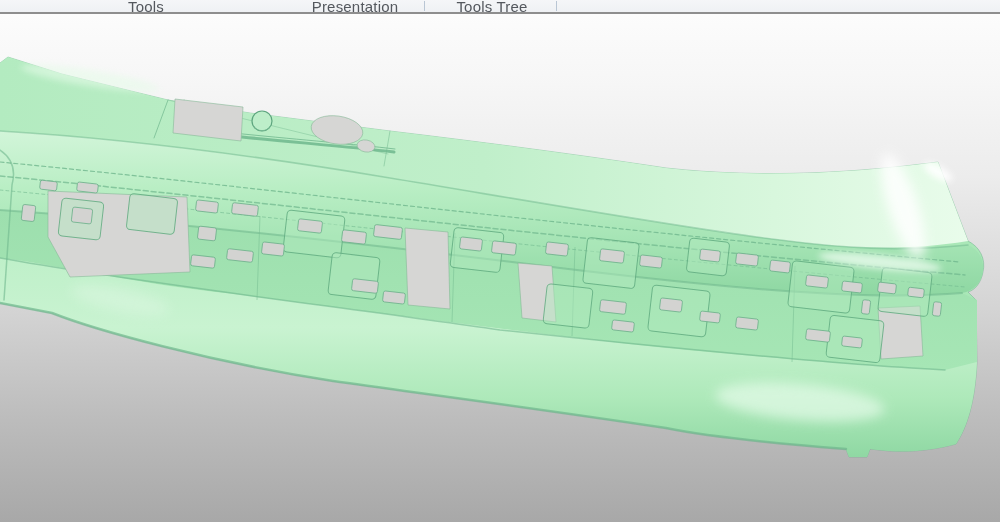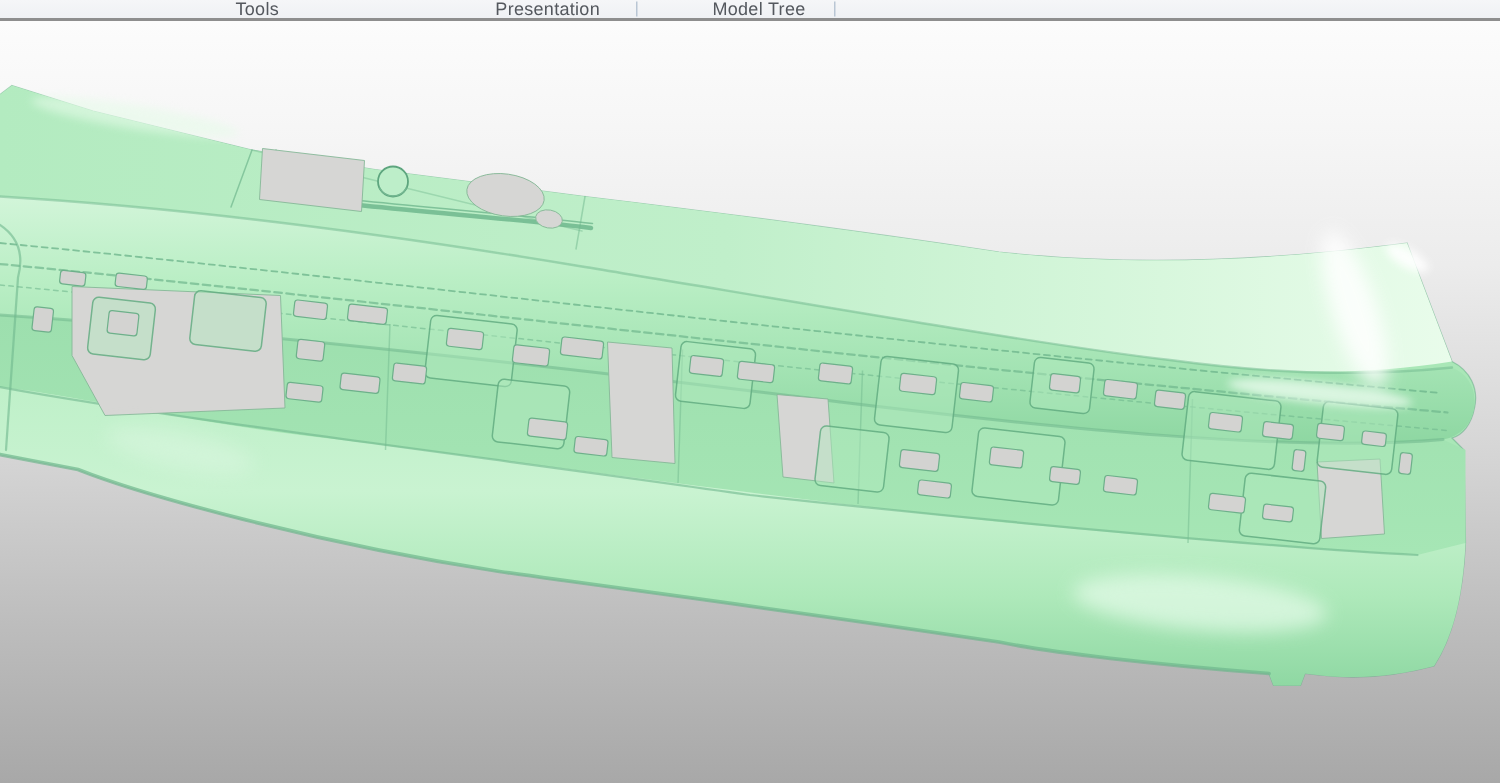--- a/index.html
+++ b/index.html
@@ -9,21 +9,21 @@
   }
   
   .ribbon{
     position:absolute;left:0;top:0;width:1000px;height:12px;
     background:linear-gradient(180deg,#f5f6f8 0%,#eff1f4 100%);
     border-bottom:2px solid #8e8e8e;
     z-index:5;
   }
   .rgroup{
     position:absolute;top:1px;height:11px;line-height:11px;
-    font-size:12px;color:#54585e;text-align:right;cursor:default;
+    font-size:15px;color:#54585e;text-align:center;cursor:default;
     letter-spacing:.2px;
   }
   .rgroup-tools{left:106px;width:80px;}
   .rgroup-presentation{left:310px;width:90px;}
   .rgroup-modeltree{left:447px;width:90px;}
   .rsep{
     position:absolute;top:1px;width:1px;height:10px;background:#b9c6d4;
   }
   .rsep-1{left:424px;}
   .rsep-2{left:556px;}
@@ -41,21 +41,21 @@
   .rib{stroke:#74bb90;stroke-width:1;opacity:.5;}
   .hole{fill:#d6d6d4;stroke:#86b897;stroke-width:.6;}
   .crease{fill:none;stroke:#6fb78d;stroke-linecap:round;}
 </style>
 </head>
 <body>
 
 <div class="ribbon">
   <span class="rgroup rgroup-tools">Tools</span>
   <span class="rgroup rgroup-presentation">Presentation</span>
-  <span class="rgroup rgroup-modeltree">Model Tree</span>
+  <span class="rgroup rgroup-modeltree">Tools Tree</span>
   <span class="rsep rsep-1"></span>
   <span class="rsep rsep-2"></span>
 </div>
 
 <div class="viewport">
 <svg width="1000" height="508" viewBox="0 14 1000 508" xmlns="http://www.w3.org/2000/svg">
   <defs>
     <linearGradient id="topGrad" x1="0" y1="0" x2="1" y2="0">
       <stop offset="0" stop-color="#b3ebc0"></stop>
       <stop offset="0.5" stop-color="#c0efca"></stop>

